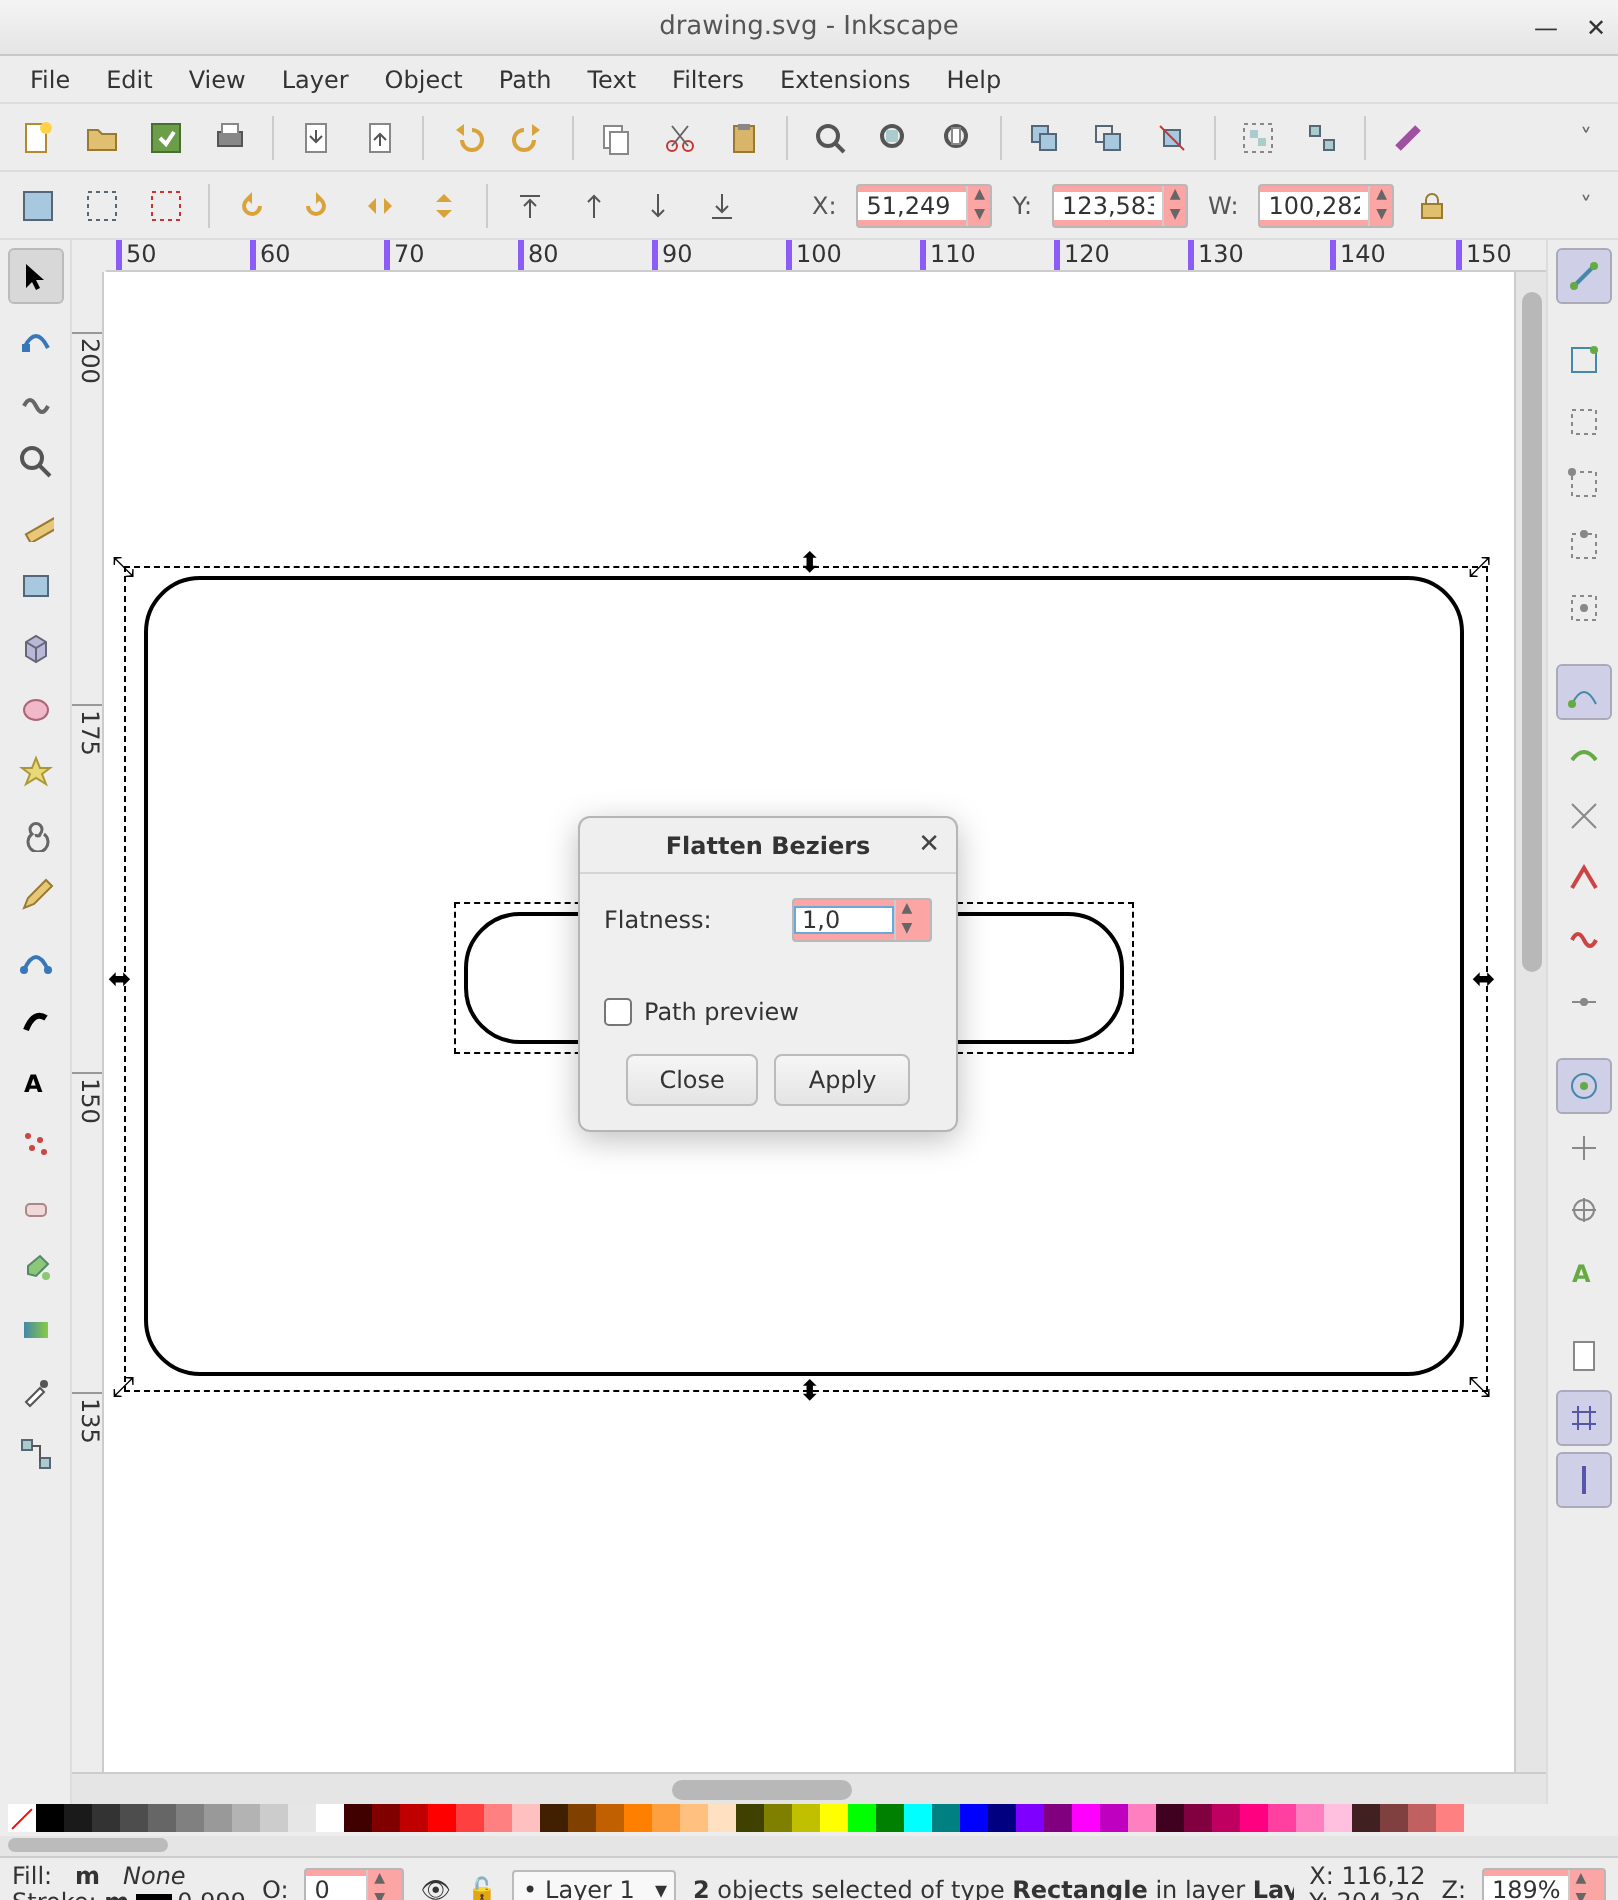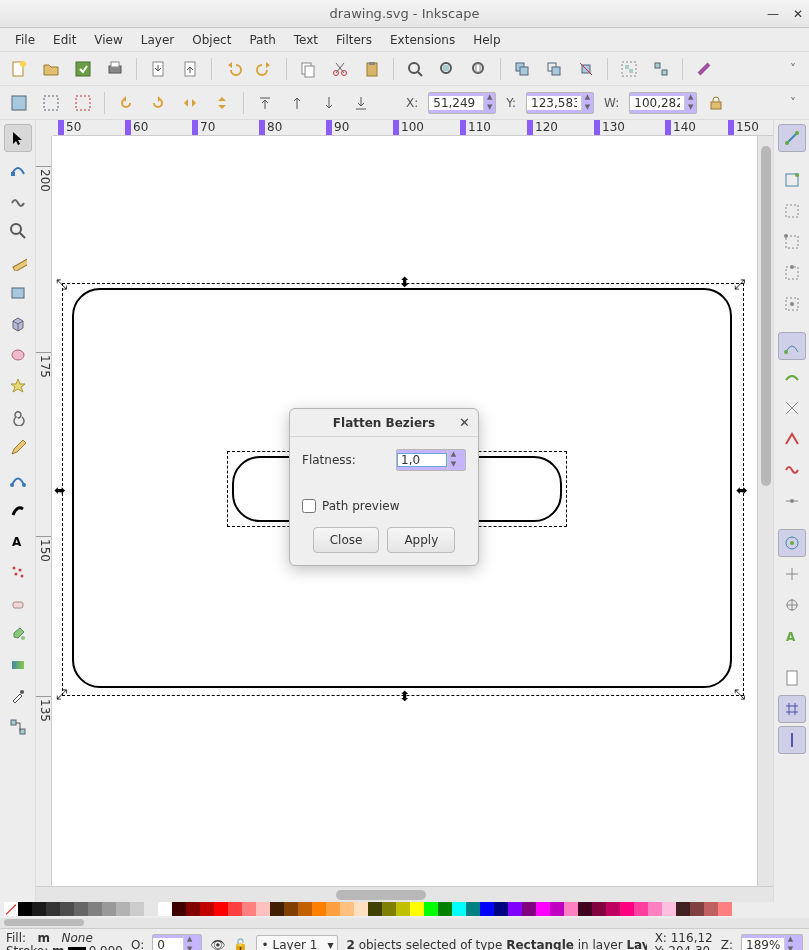--- a/index.html
+++ b/index.html
@@ -5,32 +5,32 @@
 *{box-sizing:border-box;margin:0;padding:0;font-family:"DejaVu Sans","Segoe UI",sans-serif;font-size:12px;color:#333}
 body{width:809px;height:950px;background:#ededed;overflow:hidden;position:relative}
 .titlebar{height:28px;background:linear-gradient(#f4f4f4,#e5e5e5);border-bottom:1px solid #c8c8c8;display:flex;align-items:center;justify-content:center;position:relative}
 .titlebar .title{color:#555;font-size:13px}
 .titlebar .win-btns{position:absolute;right:6px;top:0;height:100%;display:flex;align-items:center;gap:14px;color:#666}
 .menubar{height:24px;background:#ededed;display:flex;align-items:center;padding:0 6px;gap:0;border-bottom:1px solid #ddd}
 .menubar span{padding:3px 9px;cursor:pointer}
 .toolbar{background:#ededed;display:flex;align-items:center;padding:2px 6px;gap:6px;border-bottom:1px solid #ddd;height:34px}
 .tool-btn{width:26px;height:26px;display:flex;align-items:center;justify-content:center;border-radius:3px}
 .sep{width:1px;height:22px;background:#ccc;margin:0 2px}
-.spin{display:inline-flex;align-items:center;border:1px solid #b8b8b8;background:#c4b5fd;height:22px;border-radius:2px}
+.spin{display:inline-flex;align-items:center;border:1px solid #b8b8b8;background:#fca5a5;height:22px;border-radius:2px}
 .spin input{border:none;width:54px;padding:0 4px;font-size:12px;outline:none}
 .spin .arrows{display:flex;flex-direction:column;width:12px;border-left:1px solid #ccc}
 .spin .arrows div{height:10px;font-size:7px;text-align:center;line-height:9px;color:#666;cursor:pointer}
 .small-label{color:#555;margin:0 4px}
 .main{display:flex;height:782px;background:#ededed}
 .tbox{width:36px;background:#ededed;display:flex;flex-direction:column;padding-top:4px;border-right:1px solid #ddd;align-items:center;gap:3px}
 .tbox .tool{width:28px;height:28px;display:flex;align-items:center;justify-content:center;border-radius:3px}
 .tbox .tool.active{background:#d8d8d8;border:1px solid #bbb}
 .canvas-area{flex:1;display:flex;flex-direction:column;background:#ededed;position:relative}
 .ruler-h{height:16px;background:#ededed;border-bottom:1px solid #ccc;position:relative;overflow:hidden;font-size:8px;color:#777;margin-left:17px}
-.ruler-h .tick{position:absolute;top:0;border-left:6px solid #8b5cf6;height:16px;padding-left:2px}
+.ruler-h .tick{position:absolute;top:0;border-left:3px solid #8b5cf6;height:16px;padding-left:2px}
 .canvas-row{display:flex;flex:1}
 .ruler-v{width:16px;background:#ededed;border-right:1px solid #ccc;position:relative;overflow:hidden;font-size:8px;color:#777}
 .ruler-v .tick{position:absolute;left:0;border-top:1px solid #999;width:16px;writing-mode:vertical-rl;padding-top:2px}
 .canvas{flex:1;background:#fff;position:relative;overflow:hidden}
 .selection{position:absolute;border:1px dashed #000}
 .handle{position:absolute;font-size:14px;color:#000}
 .rrect{position:absolute;border:2px solid #000;background:#fff;border-radius:28px}
 .rrect.big{left:20px;top:152px;width:660px;height:400px}
 .rrect.small{left:180px;top:320px;width:330px;height:66px;border-radius:28px}
 .hscroll{height:16px;background:#e5e5e5;border-top:1px solid #ccc;position:relative}

